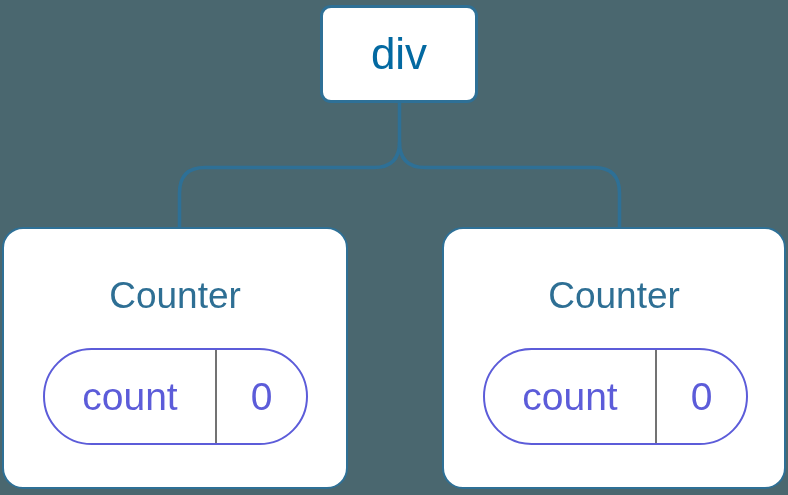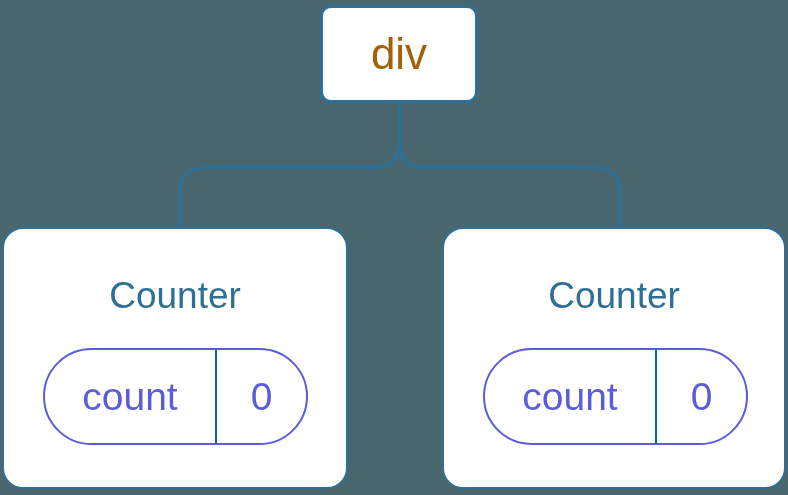--- a/index.html
+++ b/index.html
@@ -30,21 +30,21 @@
     box-sizing: border-box;
     background: #ffffff;
     border: 3px solid #2e7096;
     border-radius: 11px;
     display: flex;
     align-items: center;
     justify-content: center;
     z-index: 2;
   }
   .root-node .root-label {
-    color: #a16207;
+    color: #0369a1;
     font-size: 44px;
     line-height: 1;
   }
   .card {
     position: absolute;
     top: 227px;
     height: 262px;
     box-sizing: border-box;
     background: #ffffff;
     border: 2.5px solid #2e7096;
@@ -73,21 +73,21 @@
     border: 2px solid #5c5cd9;
     border-radius: 49px;
     display: flex;
     overflow: hidden;
     color: #5c5cd9;
     font-size: 39px;
   }
   .pill-key {
     width: 172px;
     box-sizing: border-box;
-    border-right: 2px solid #0369a1;
+    border-right: 2px solid #737373;
     display: flex;
     align-items: center;
     justify-content: center;
   }
   .pill-value {
     flex: 1;
     display: flex;
     align-items: center;
     justify-content: center;
   }

